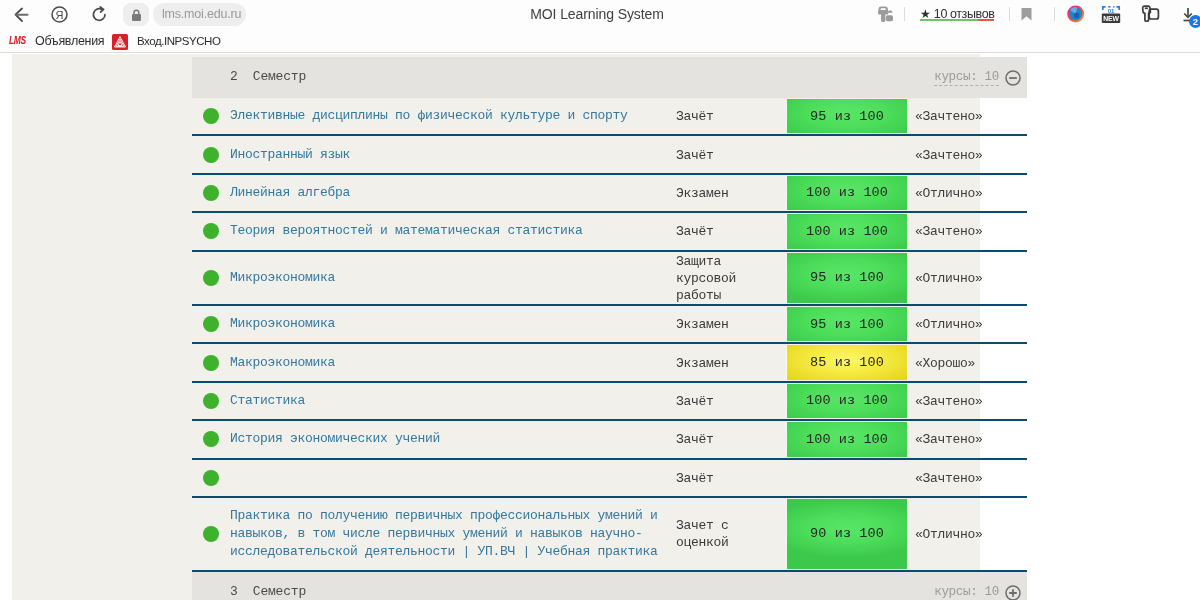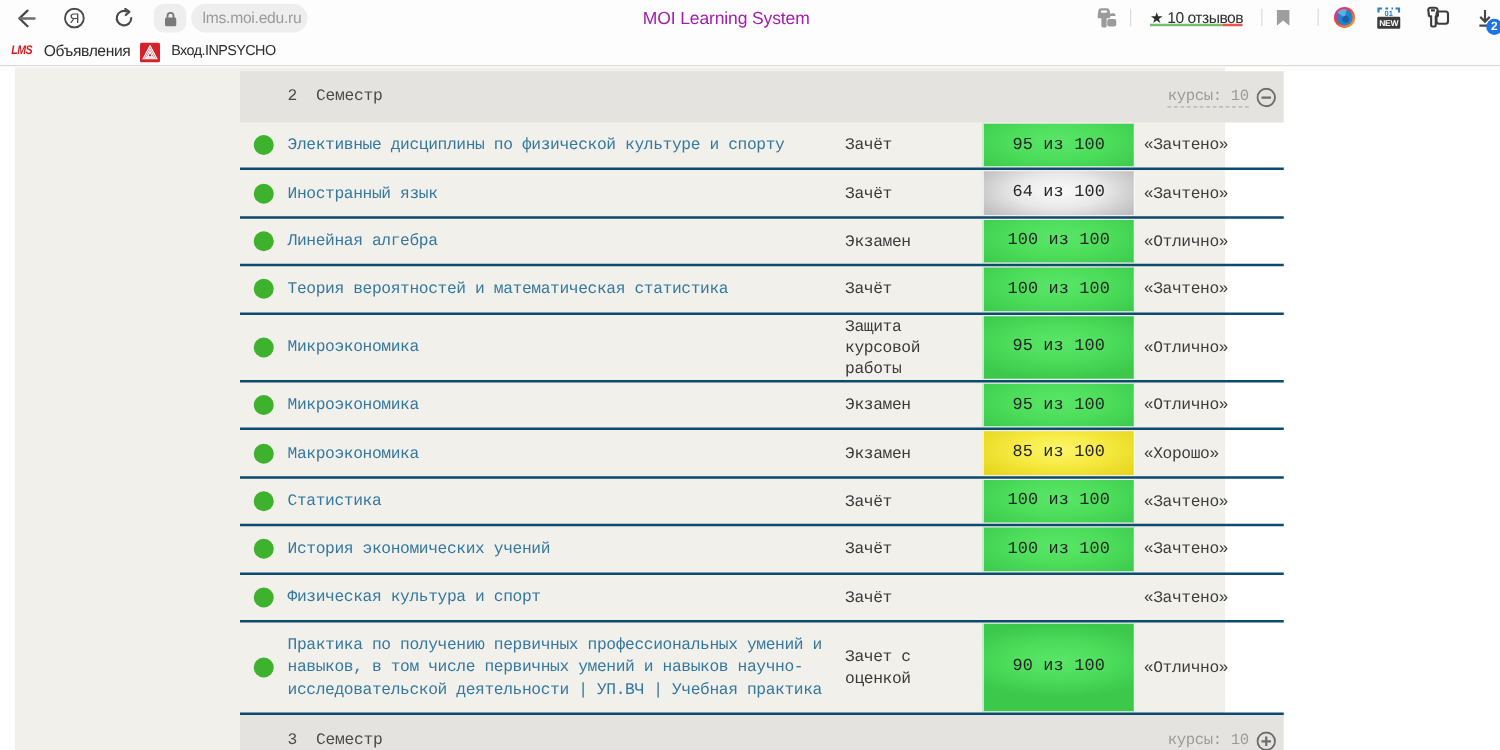--- a/index.html
+++ b/index.html
@@ -5,22 +5,22 @@
   * { margin:0; padding:0; box-sizing:border-box; }
   html,body { width:1200px; height:600px; overflow:hidden; background:#fff;
     font-family:"Liberation Sans", sans-serif; }
   .chrome { position:absolute; left:0; top:0; width:1200px; height:30px; background:#fdfdfd; }
   .bookbar { position:absolute; left:0; top:30px; width:1200px; height:23px; background:#fdfdfd;
     border-bottom:1px solid #dddbd8; }
   .page { position:absolute; left:12px; top:54px; width:968px; height:546px; background:#f1f0eb;font-family:Liberation Mono, monospace; }
   .abs { position:absolute; }
   .pill { position:absolute; background:#eeeeee; border-radius:12px; height:23px; top:3px; }
   .urltext { color:#9a9a9a; font-size:12.5px; line-height:23px; padding-left:9px; letter-spacing:-0.2px;}
-  .title { position:absolute; left:0; top:0; width:1162px; text-align:center; font-size:14px;
-    color:#a21caf; line-height:29px; letter-spacing:-0.1px; }
+  .title { position:absolute; left:16px; top:0; width:1162px; text-align:center; font-size:14px;
+    color:#404040; line-height:29px; letter-spacing:-0.1px; }
   .sep { position:absolute; top:7px; width:1px; height:14px; background:#dcdcdc; }
   .bm-item { position:absolute; top:0; height:22px; font-size:12.5px; color:#2d2d2d; line-height:22px; letter-spacing:-0.3px; }
 
   
   .tbl { position:absolute; left:180px; top:3px; width:835px; }
   .sem { height:41px; background:#e5e3df; position:relative; }
   .sem .t { position:absolute; left:38px; top:0; line-height:40px; font-size:13px; color:#4a4a4a; letter-spacing:-0.2px; }
   .sem .k { position:absolute; right:28px; top:13px; font-size:12.5px; color:#9b9b9b;
      border-bottom:1px dashed #b0aeab; padding-bottom:1px; letter-spacing:-0.3px;}
   .row { position:relative; border-bottom:2px solid #0c4a6e; }
@@ -159,21 +159,20 @@
       <div class="dot"></div>
         <div class="nm">Элективные дисциплины по физической культуре и спорту</div>
       <div class="tp">Зачёт</div>
         <div class="sc g">95 из 100</div>
         <div class="mk">«Зачтено»</div>
     </div>
     <div class="row" style="height:38.4px">
       <div class="dot"></div>
         <div class="nm">Иностранный язык</div>
       <div class="tp">Зачёт</div>
-        <div class="sc gray">64 из 100</div>
         <div class="mk">«Зачтено»</div>
     </div>
     <div class="row" style="height:38.4px">
       <div class="dot"></div>
         <div class="nm">Линейная алгебра</div>
       <div class="tp">Экзамен</div>
         <div class="sc g">100 из 100</div>
         <div class="mk">«Отлично»</div>
     </div>
     <div class="row" style="height:38.4px">
@@ -213,21 +212,20 @@
     </div>
     <div class="row" style="height:38.4px">
       <div class="dot"></div>
         <div class="nm">История экономических учений</div>
       <div class="tp">Зачёт</div>
         <div class="sc g">100 из 100</div>
         <div class="mk">«Зачтено»</div>
     </div>
     <div class="row" style="height:38.4px">
       <div class="dot"></div>
-        <div class="nm">Физическая культура и спорт</div>
       <div class="tp">Зачёт</div>
         <div class="mk">«Зачтено»</div>
     </div>
     <div class="row" style="height:73.6px">
       <div class="dot"></div>
       <div class="nm" style="width:480px">Практика по получению первичных профессиональных умений и<br>навыков, в том числе первичных умений и навыков научно-<br>исследовательской деятельности | УП.ВЧ | Учебная практика</div>
       <div class="tp">Зачет с оценкой</div>
         <div class="sc g">90 из 100</div>
         <div class="mk">«Отлично»</div>
     </div>

